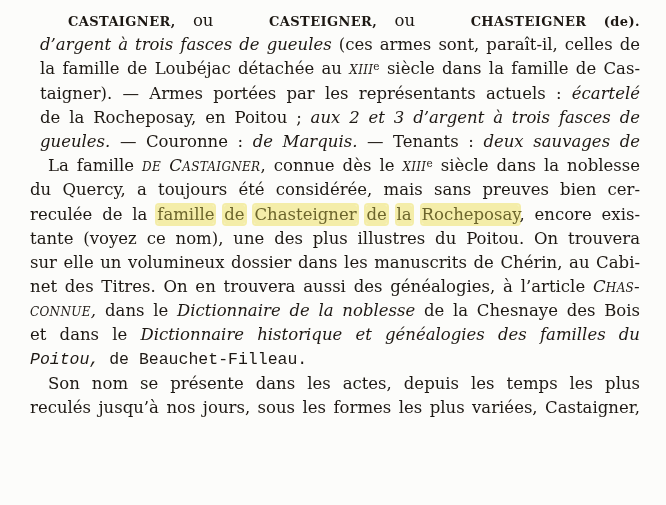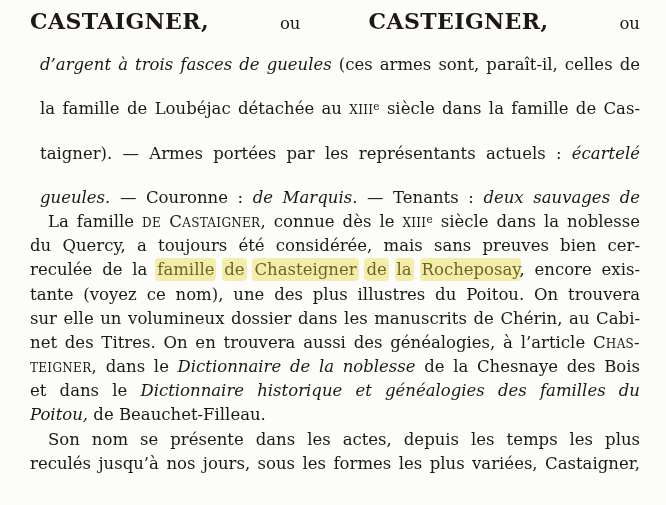--- a/index.html
+++ b/index.html
@@ -24,57 +24,58 @@
     -webkit-font-smoothing:antialiased;
   }
   .para{margin:0;}
   .line{
     height:24.2px;
     line-height:24.2px;
     overflow:hidden;
     text-align:justify;
   }
   .line.just{text-align:justify;text-align-last:justify;}
-  .line.nojust{text-align:right;text-align-last:left;}
+  .line.nojust{text-align:right;text-align-last:left;font-family:Liberation Mono, monospace;}
   
-  .para.hanging .line.rest{padding-left:10px;margin-top:20px;}
+  .para.hanging .line.rest{padding-left:10px;}
   
   .para.indent .line.first{padding-left:18px;}
   .seg{white-space:normal;}
-  .seg.bold{font-weight:bold;font-size:22px;letter-spacing:0.4px;}
+  .seg.bold{font-weight:bold;font-size:13px;letter-spacing:0.4px;margin-left:38px;}
   .seg.italic{font-style:italic;}
-  .seg.smallcaps{font-variant:small-caps;letter-spacing:0.3px;}
+  .seg.smallcaps{font-variant:small-caps;letter-spacing:0.3px;font-style:italic;}
   .seg.sup{font-size:64%;position:relative;top:-0.42em;}
   .seg.hl{
     background:var(--hl-bg);
     color:var(--hl-ink);
     border-radius:2px;
     box-shadow:0 0 0 2px var(--hl-bg);
   }
 </style>
 </head>
 <body>
 
 <div class="page">
   <div class="doc">
       <div class="para hanging">
         <div class="line just first"><span class="seg bold">CASTAIGNER, </span><span class="seg">ou </span><span class="seg bold">CASTEIGNER, </span><span class="seg">ou </span><span class="seg bold">CHASTEIGNER (de). </span></div>
         <div class="line just rest"><span class="seg italic">d’argent à trois fasces de gueules</span><span class="seg"> (ces armes sont, paraît-il, celles de</span></div>
         <div class="line just rest"><span class="seg">la famille de Loubéjac détachée au </span><span class="seg smallcaps">xiii</span><span class="seg sup">e</span><span class="seg"> siècle dans la famille de Cas-</span></div>
         <div class="line just rest"><span class="seg">taigner). — Armes portées par les représentants actuels : </span><span class="seg italic">écartelé</span></div>
+        <div class="line just rest"><span class="seg">de la Rocheposay, en Poitou ; </span><span class="seg italic">aux 2 et 3 d’argent à trois fasces de</span></div>
         <div class="line just rest"><span class="seg italic">gueules.</span><span class="seg"> — Couronne : </span><span class="seg italic">de Marquis.</span><span class="seg"> — Tenants : </span><span class="seg italic">deux sauvages de</span></div>
       </div>
       <div class="para indent">
         <div class="line just first"><span class="seg">La famille </span><span class="seg smallcaps">de Castaigner</span><span class="seg">, connue dès le </span><span class="seg smallcaps">xiii</span><span class="seg sup">e</span><span class="seg"> siècle dans la noblesse</span></div>
         <div class="line just rest"><span class="seg">du Quercy, a toujours été considérée, mais sans preuves bien cer-</span></div>
         <div class="line just rest"><span class="seg">reculée de la </span><span class="seg hl">famille</span><span class="seg"> </span><span class="seg hl">de</span><span class="seg"> </span><span class="seg hl">Chasteigner</span><span class="seg"> </span><span class="seg hl">de</span><span class="seg"> </span><span class="seg hl">la</span><span class="seg"> </span><span class="seg hl">Rocheposay</span><span class="seg">, encore exis-</span></div>
         <div class="line just rest"><span class="seg">tante (voyez ce nom), une des plus illustres du Poitou. On trouvera</span></div>
         <div class="line just rest"><span class="seg">sur elle un volumineux dossier dans les manuscrits de Chérin, au Cabi-</span></div>
         <div class="line just rest"><span class="seg">net des Titres. On en trouvera aussi des généalogies, à l’article </span><span class="seg smallcaps">Chas-</span></div>
-        <div class="line just rest"><span class="seg smallcaps">teigner,</span><span class="seg"> dans le </span><span class="seg italic">Dictionnaire de la noblesse</span><span class="seg"> de la Chesnaye des Bois</span></div>
+        <div class="line just rest"><span class="seg smallcaps">connue,</span><span class="seg"> dans le </span><span class="seg italic">Dictionnaire de la noblesse</span><span class="seg"> de la Chesnaye des Bois</span></div>
         <div class="line just rest"><span class="seg">et dans le </span><span class="seg italic">Dictionnaire historique et généalogies des familles du</span></div>
         <div class="line nojust rest"><span class="seg italic">Poitou,</span><span class="seg"> de Beauchet-Filleau.</span></div>
       </div>
       <div class="para indent">
         <div class="line just first"><span class="seg">Son nom se présente dans les actes, depuis les temps les plus</span></div>
         <div class="line just rest"><span class="seg">reculés jusqu’à nos jours, sous les formes les plus variées, Castaigner,</span></div>
       </div>
     </div>
 </div>
 

